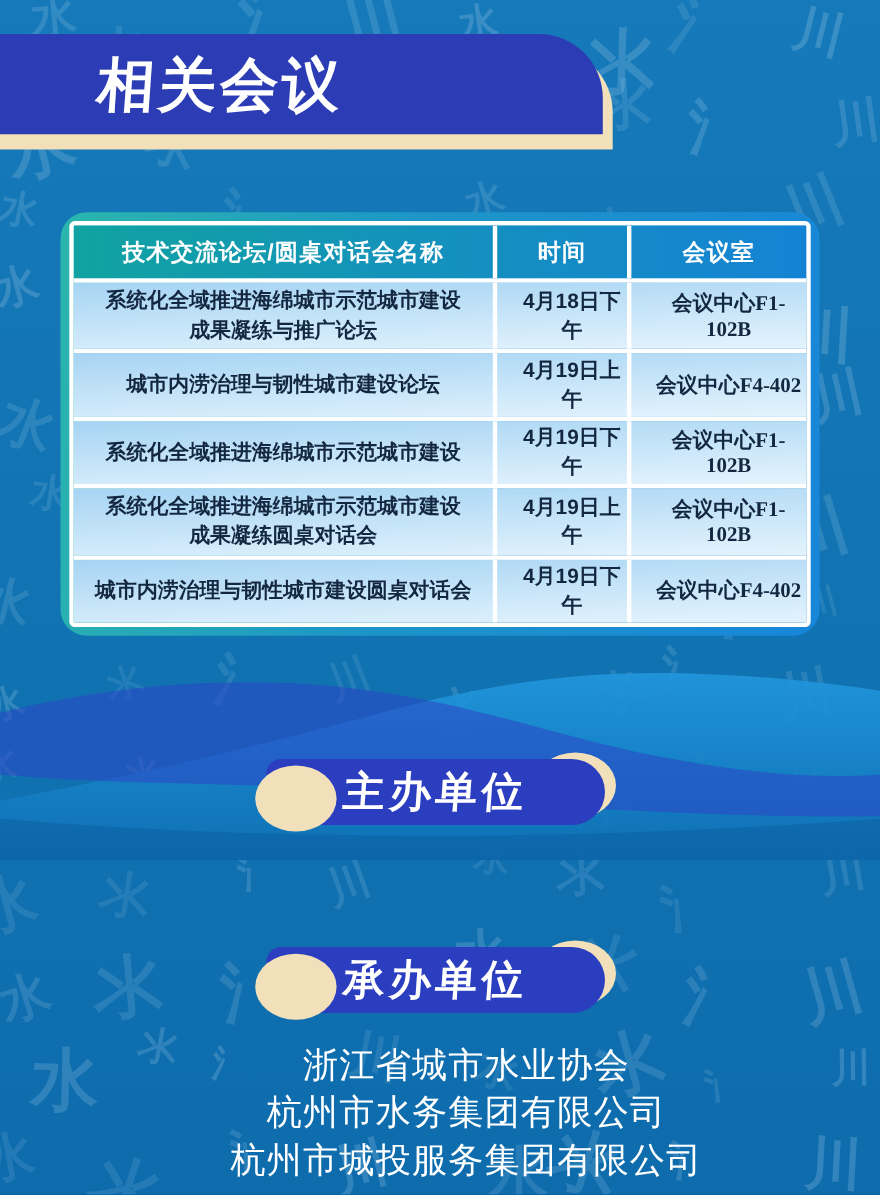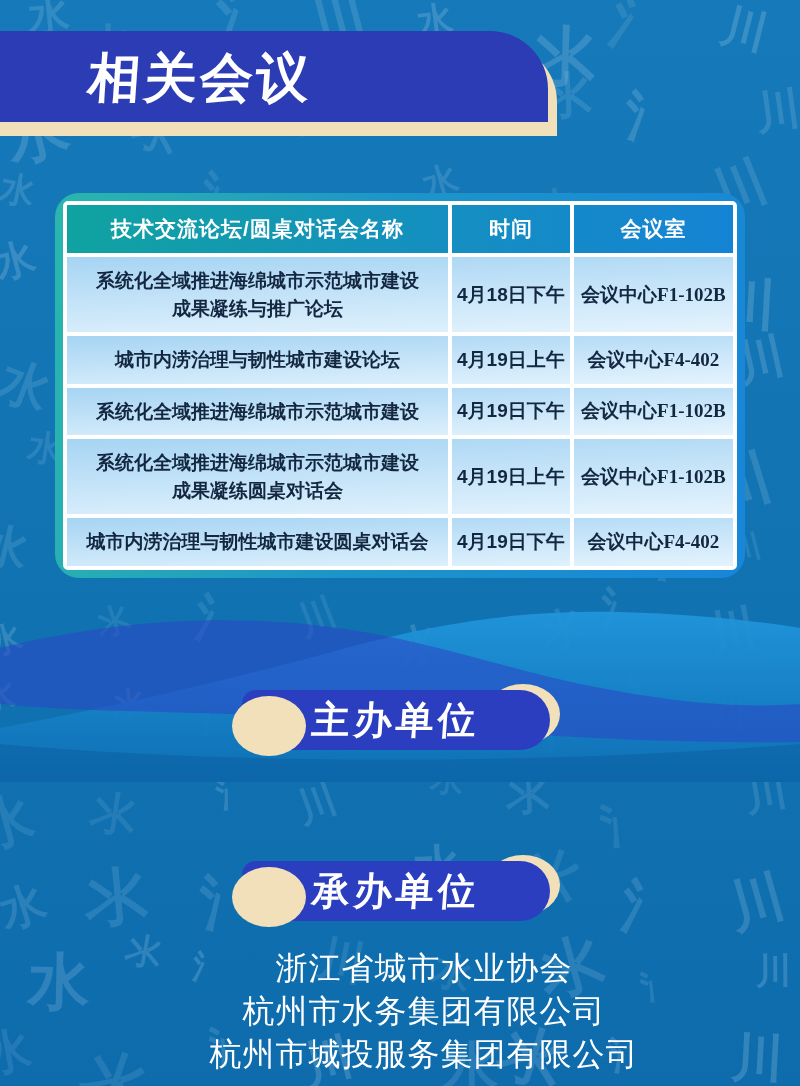--- a/index.html
+++ b/index.html
@@ -32,21 +32,21 @@
   .table-inner { width:100%; height:100%; box-sizing:border-box; border:4px solid #ffffff;
     border-radius:5px; overflow:hidden; display:flex; flex-direction:column; }
   .thead { display:flex; flex:0 0 48px;
     background:linear-gradient(90deg,#10a3a1 0%,#1492bb 45%,#1583d4 100%); }
   .trow { display:flex; flex:1 1 auto; border-top:4px solid #ffffff;
     background:linear-gradient(178deg,#a6d4f3 0%,#cfe9fa 65%,#e4f3fd 100%); }
   .c-name { width:57.2%; } .c-time { width:18.3%; } .c-room { width:24.5%;font-family:Liberation Serif, serif; }
   .th,.td { display:flex; align-items:center; justify-content:center; text-align:center; box-sizing:border-box; }
   .c-time,.c-room { border-left:4px solid #ffffff; }
   .th { color:#ffffff; font-weight:bold; font-size:21px; letter-spacing:1px; }
-  .td { color:#142740; font-size:19px; font-weight:600; }
+  .td { color:#142740; font-size:19px; font-weight:600;padding-left:18px; }
   .td.c-name { white-space:pre-line; line-height:1.45; padding:0 10px; }
 
   
   .badge { position:absolute; left:242px; width:308px; height:60px; z-index:2; }
   .badge::before,.badge::after { content:""; position:absolute; width:74px; height:60px;
     background:#f2e0ba; border-radius:50%; }
   .badge::before { top:-6px; right:-10px; }
   .badge::after  { bottom:-6px; left:-10px; }
   .badge-bg { position:absolute; inset:0; background:#2c3ec0; border-radius:14px 30px 30px 30px; }
   .badge-label { position:absolute; inset:0; display:flex; align-items:center; justify-content:center;

